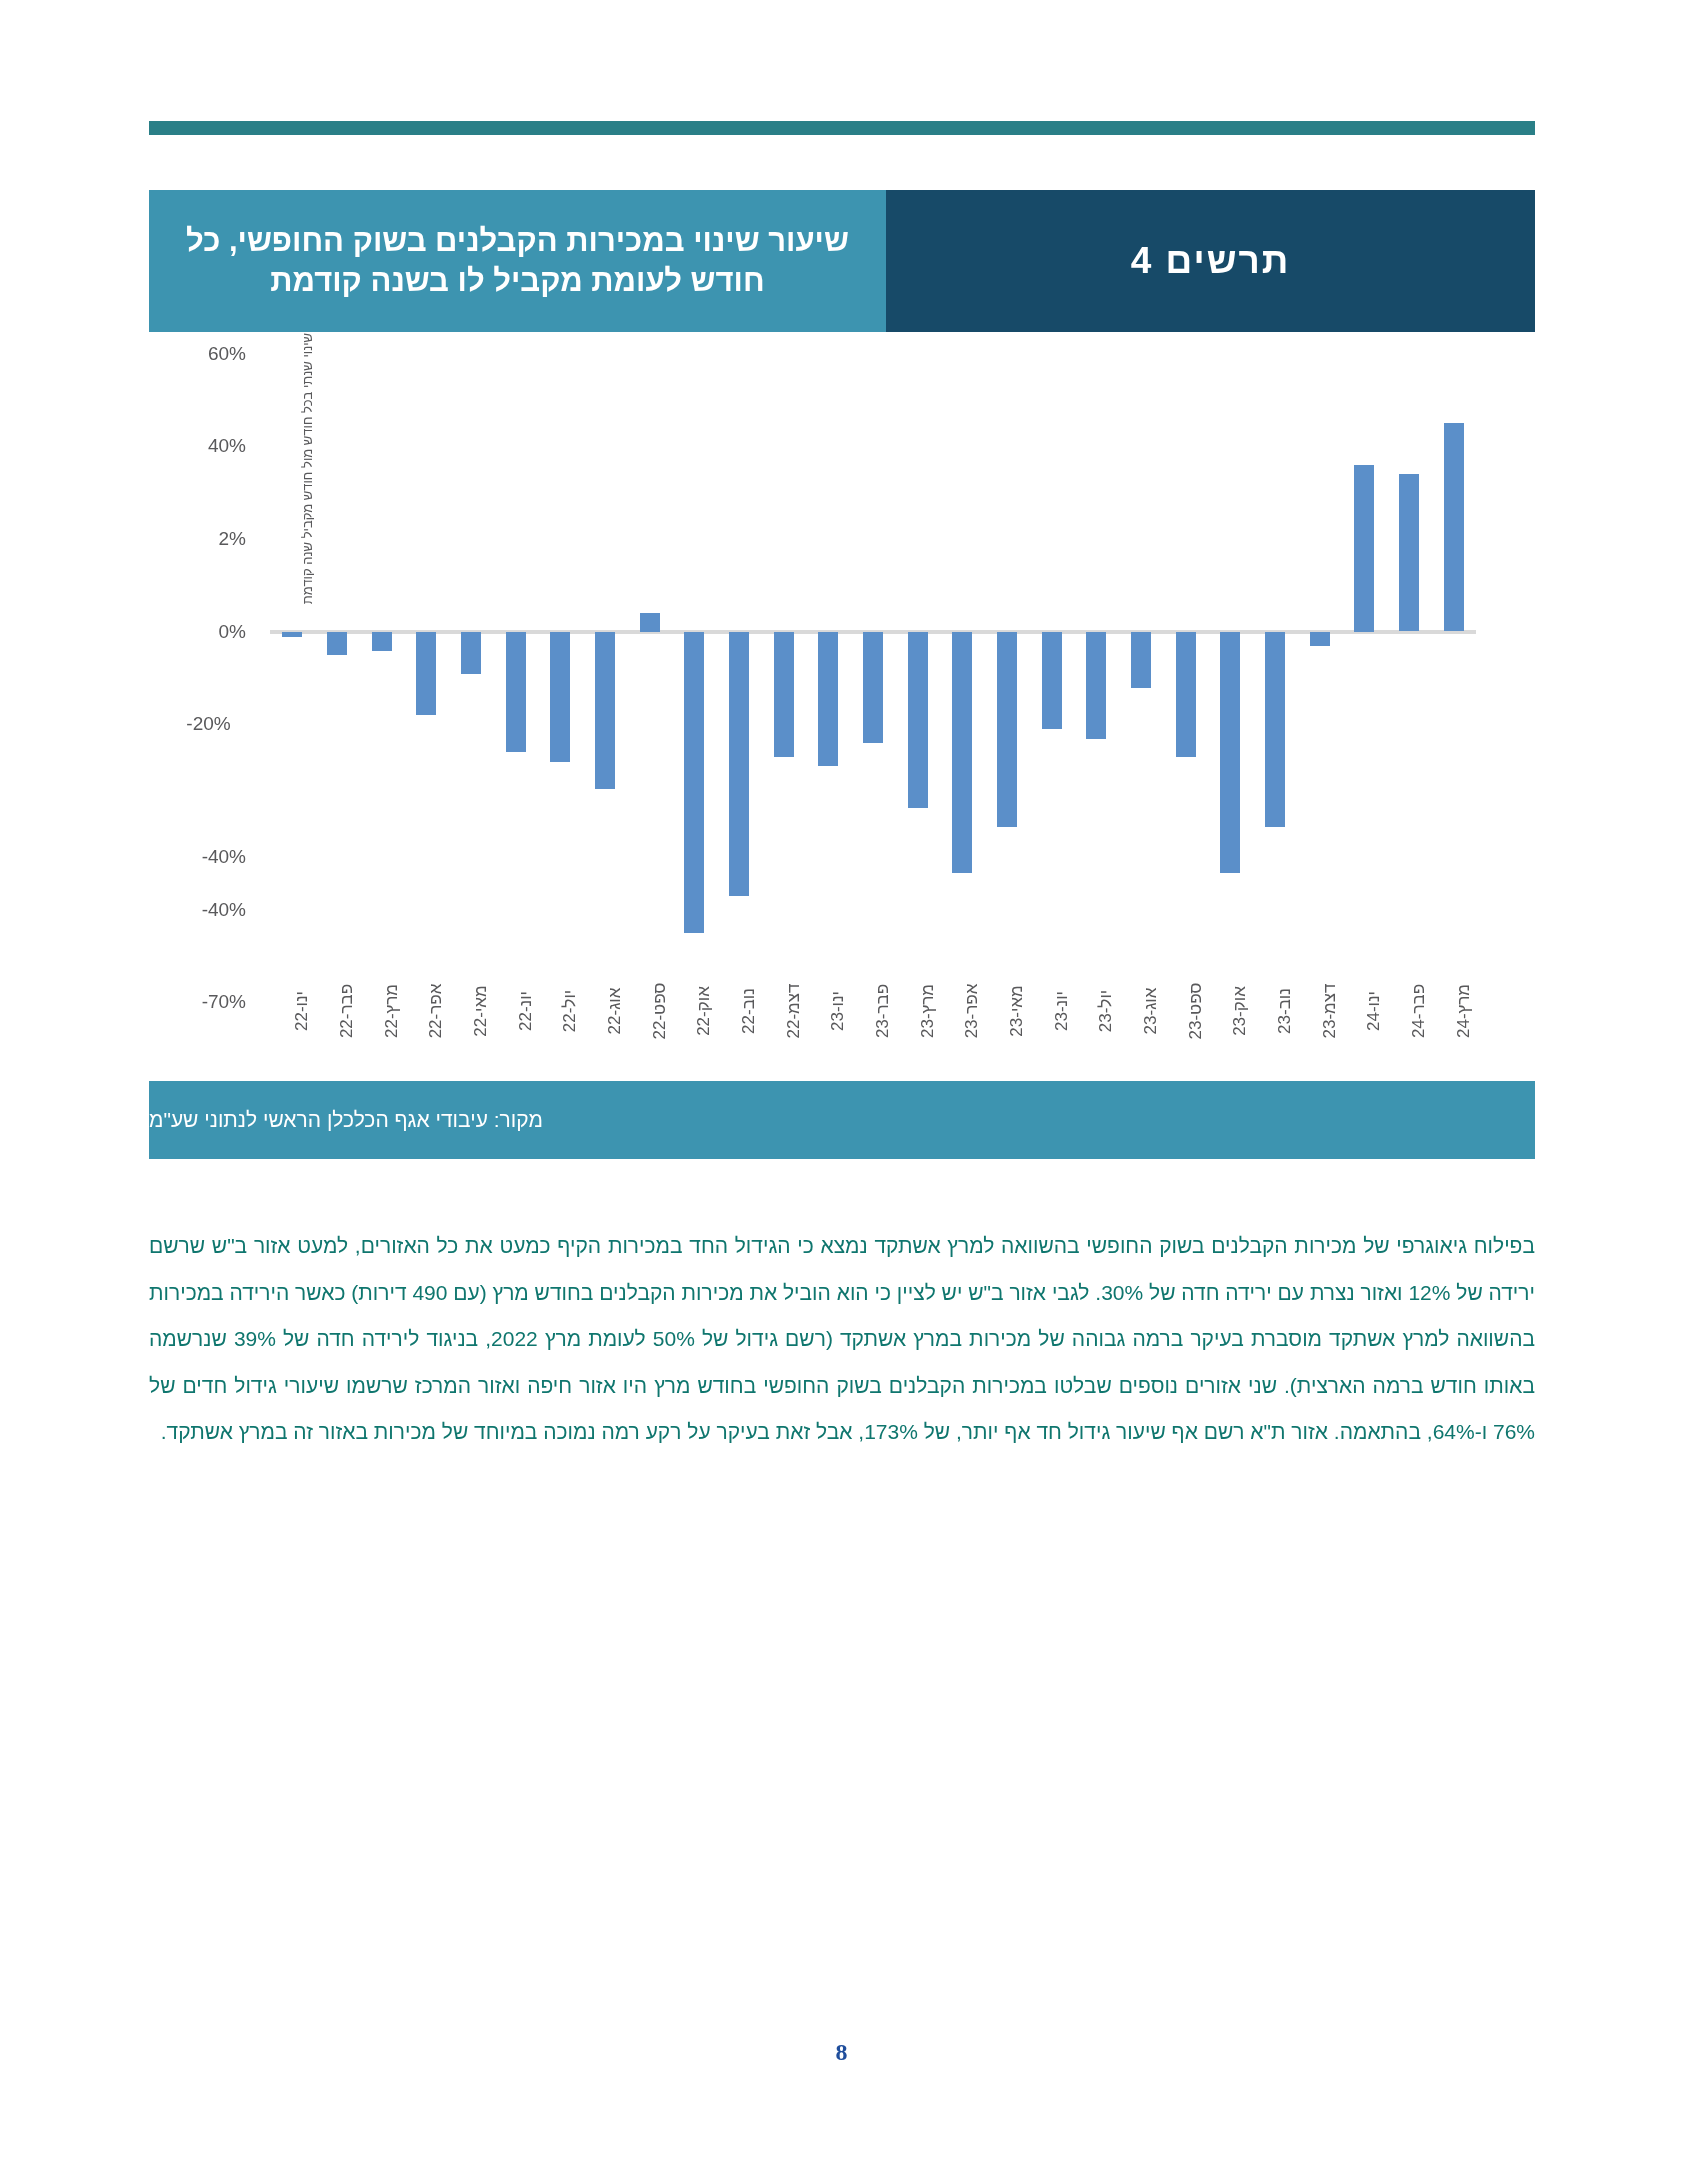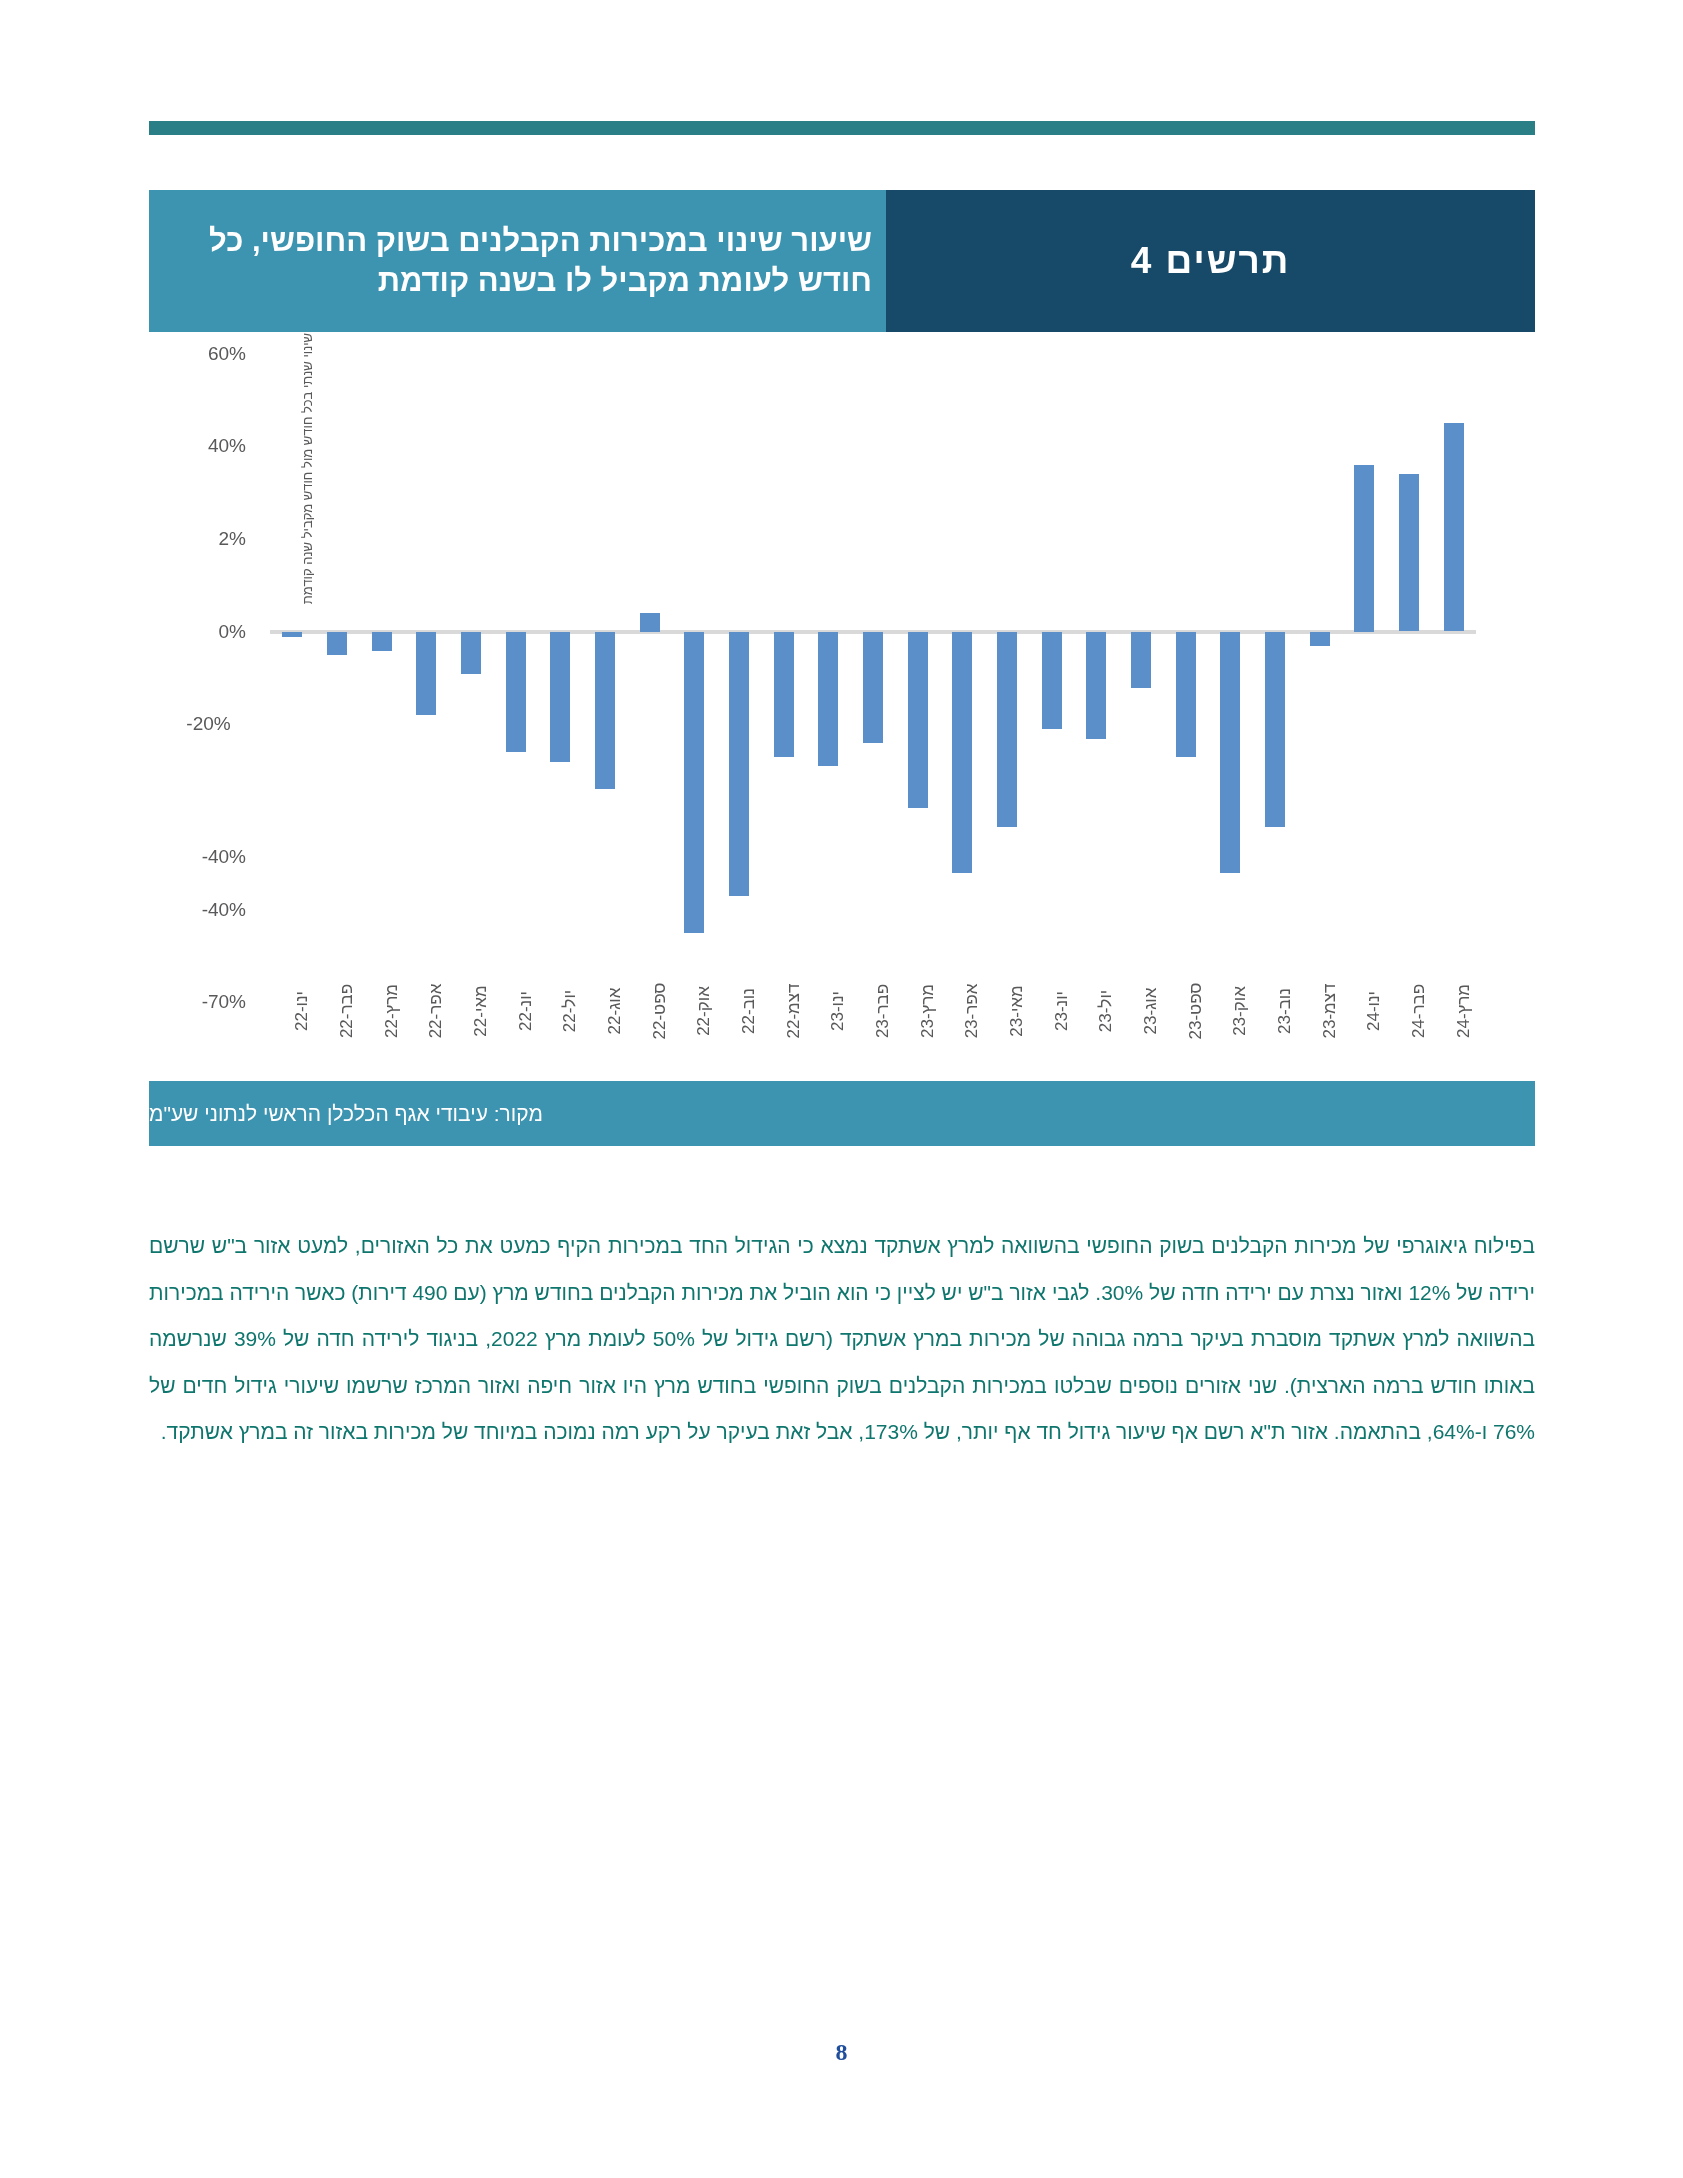--- a/index.html
+++ b/index.html
@@ -36,21 +36,21 @@
     flex-direction: row;
   }
   #fig-header-title {
     flex: 0 0 737px;
     background: #3d94b0;
     color: #ffffff;
     font-size: 31px;
     font-weight: bold;
     line-height: 1.28;
     direction: rtl;
-    text-align: right;
+    text-align: center;
     display: flex;
     align-items: center;
     justify-content: center;
     padding: 0 14px;
     box-sizing: border-box;
   }
   #fig-header-label {
     flex: 1 1 auto;
     background: #174a68;
     color: #ffffff;
@@ -171,21 +171,21 @@
     direction: ltr;
     margin-top: 4px;
   }
 
   
   #source-band {
     position: absolute;
     left: 149px;
     top: 1081px;
     width: 1386px;
-    height: 65px;
+    height: 78px;
     background: #3d94b0;
     color: #ffffff;
     font-size: 21px;
     direction: rtl;
     display: flex;
     align-items: center;
     justify-content: flex-end;
     padding-right: 40px;
     box-sizing: border-box;
   }

